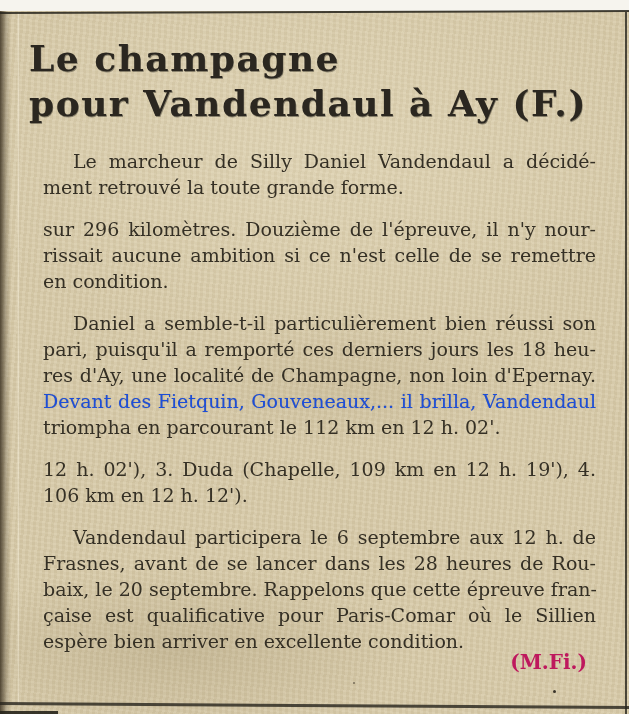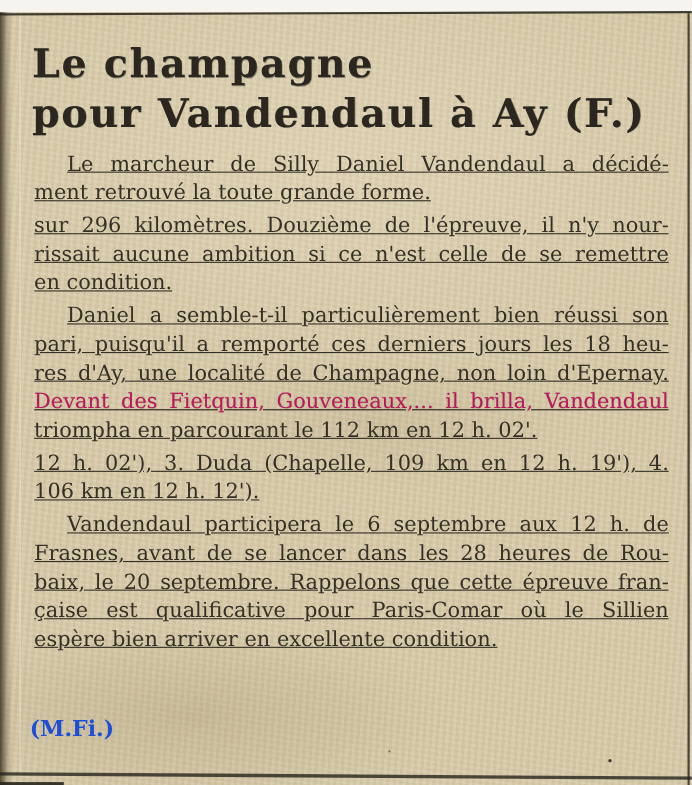--- a/index.html
+++ b/index.html
@@ -49,37 +49,37 @@
     margin-top: 10px;
   }
 
   
   .body-copy {
     position: absolute; left: 27px; top: 132px; width: 585px;
     color: #353025;
     font-size: 19px;
     line-height: 26px;
   }
-  .para { margin: 4px; text-decoration: underline; }
+  .para { margin: 16px; }
   .line {
     text-align: justify;
     text-align-last: justify;
     white-space: nowrap; 
     overflow: hidden;
   }
   .line.last { text-align-last: left; white-space: normal; }
   .line.indent { padding-left: 30px; }
-  .line.faded { color: #be185d; text-shadow: 0 0 1px rgba(148,139,116,0.8); }
+  .line.faded { color: #1d4ed8; text-shadow: 0 0 1px rgba(148,139,116,0.8); }
 
   .byline {
     position: absolute; left: 27px; top: 650px; width: 560px;
-    text-align: left;
+    text-align: right;
     font-weight: bold;
     font-size: 20px;
-    color: #1d4ed8;
+    color: #be185d;
   }
 
   .speck { position: absolute; background: #3a342a; border-radius: 50%; }
   .speck-1 { left: 553px; top: 690px; width: 3px; height: 3px; }
   .speck-2 { left: 353px; top: 682px; width: 2px; height: 2px; opacity: .6; }
 </style>
 </head>
 <body>
 
 <div class="paper"></div>

